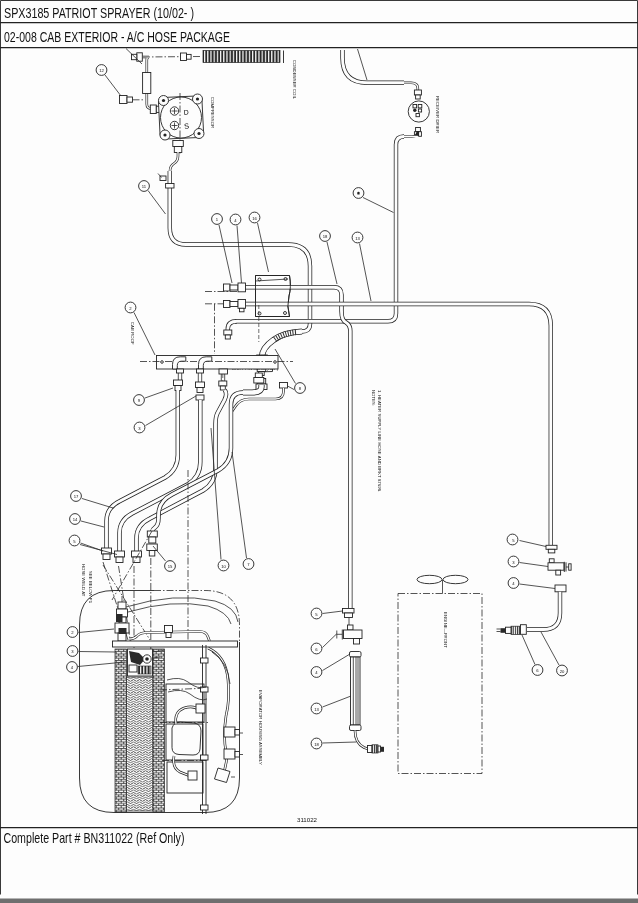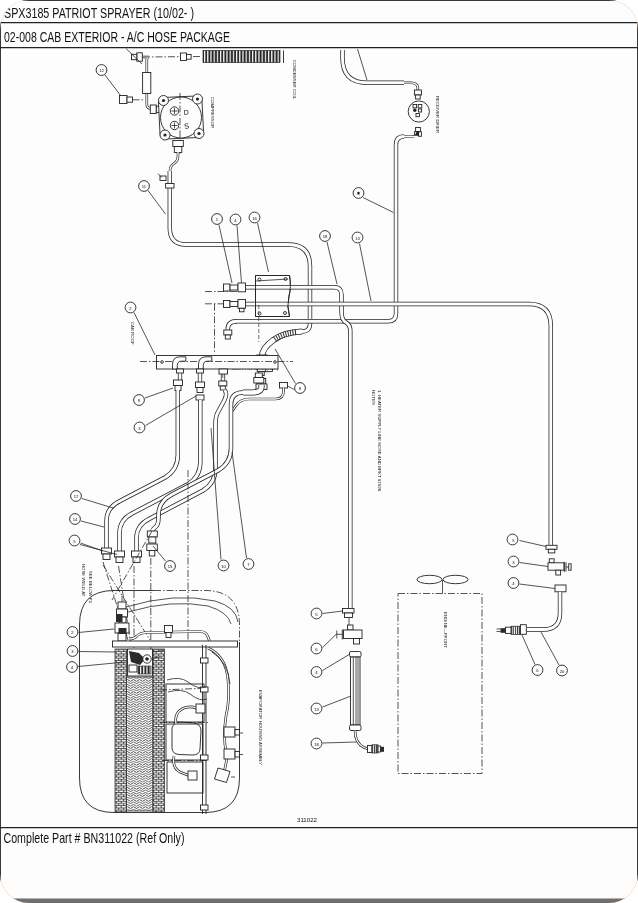--- a/index.html
+++ b/index.html
@@ -1,16 +1,16 @@
 <!DOCTYPE html>
 <html><head>
 <meta charset="utf-8">
 <style>
 html,body{margin:0;padding:0;background:#fff;}
-.page{position:relative;width:638px;height:903px;overflow:hidden;background:#f97316;font-family:"Liberation Sans",sans-serif;border-radius:29px;}
+.page{position:relative;width:638px;height:903px;overflow:hidden;background:#f97316;font-family:"Liberation Sans",sans-serif;}
 svg{display:block;}
 text{font-family:"Liberation Sans",sans-serif;fill:#111;}
 .hO{fill:none;stroke:#222;stroke-width:4.4;}
 .hI{fill:none;stroke:#fdfdfd;stroke-width:2.9;}
 .HO{fill:none;stroke:#222;stroke-width:6.2;}
 .HI{fill:none;stroke:#fdfdfd;stroke-width:4.6;}
 .tO{fill:none;stroke:#222;stroke-width:2.6;}
 .tI{fill:none;stroke:#fdfdfd;stroke-width:1.3;}
 .ln{fill:none;stroke:#222;stroke-width:0.9;}
 .lt{fill:none;stroke:#2a2a2a;stroke-width:0.8;}

